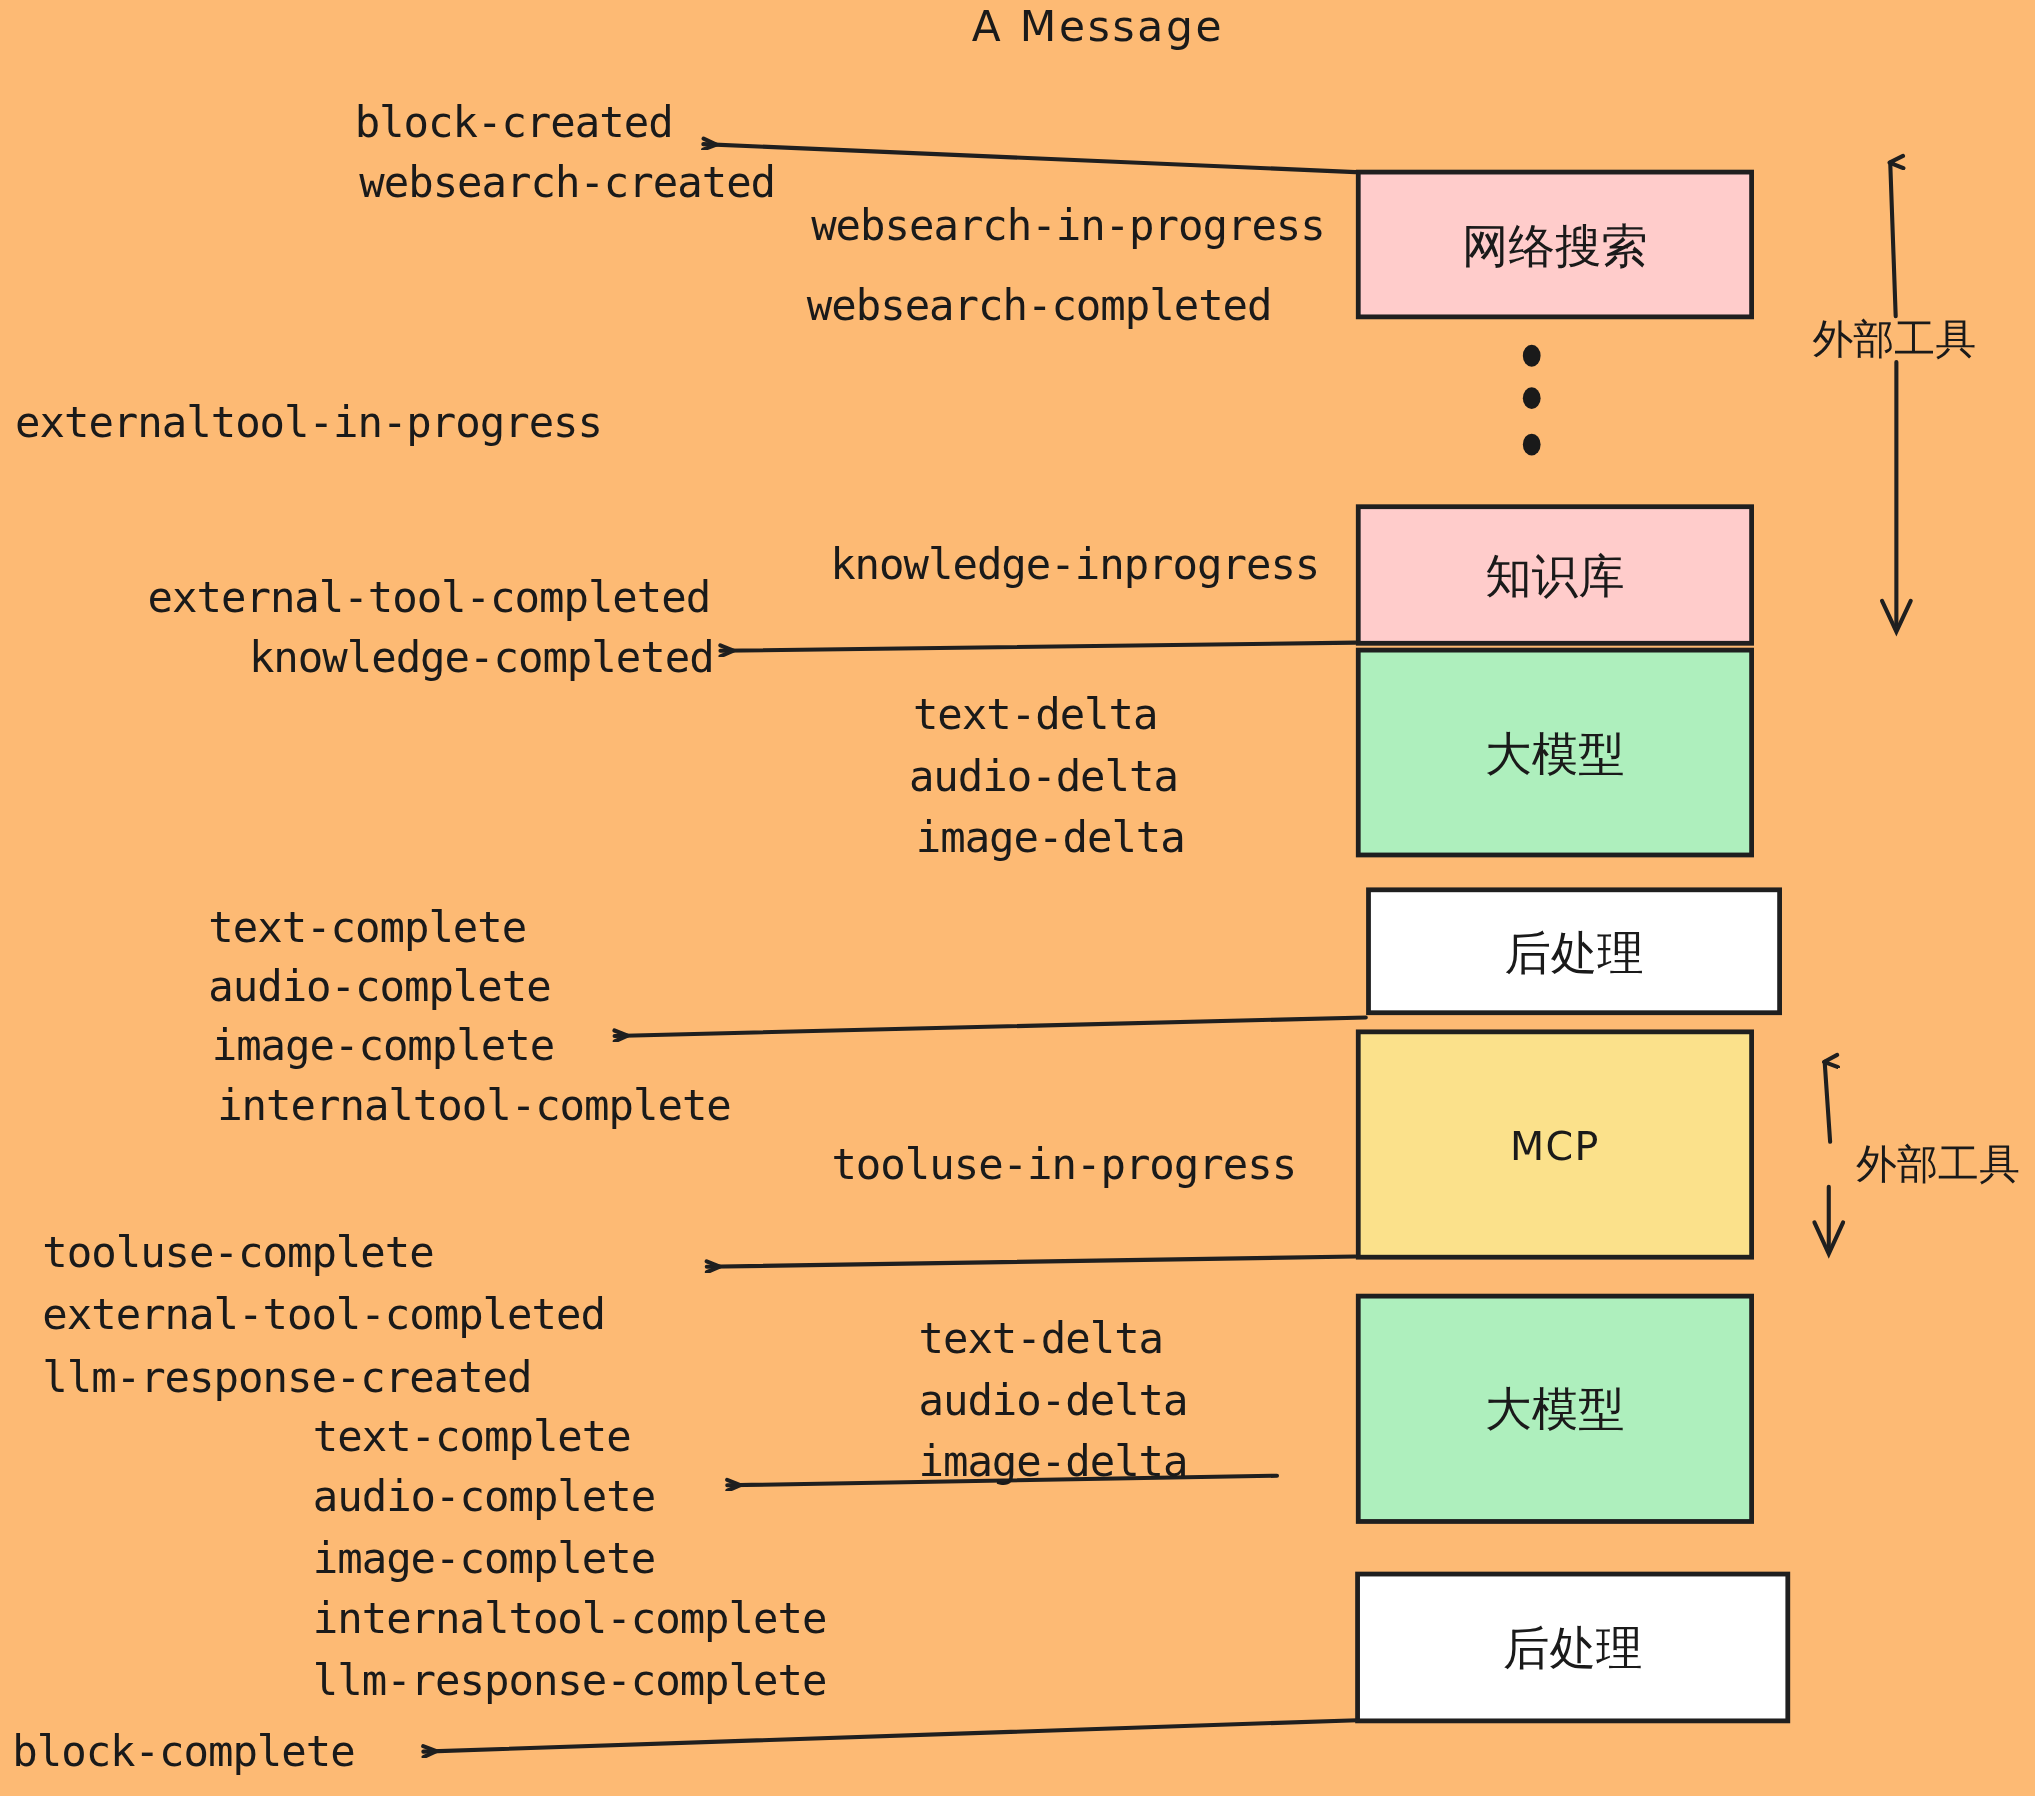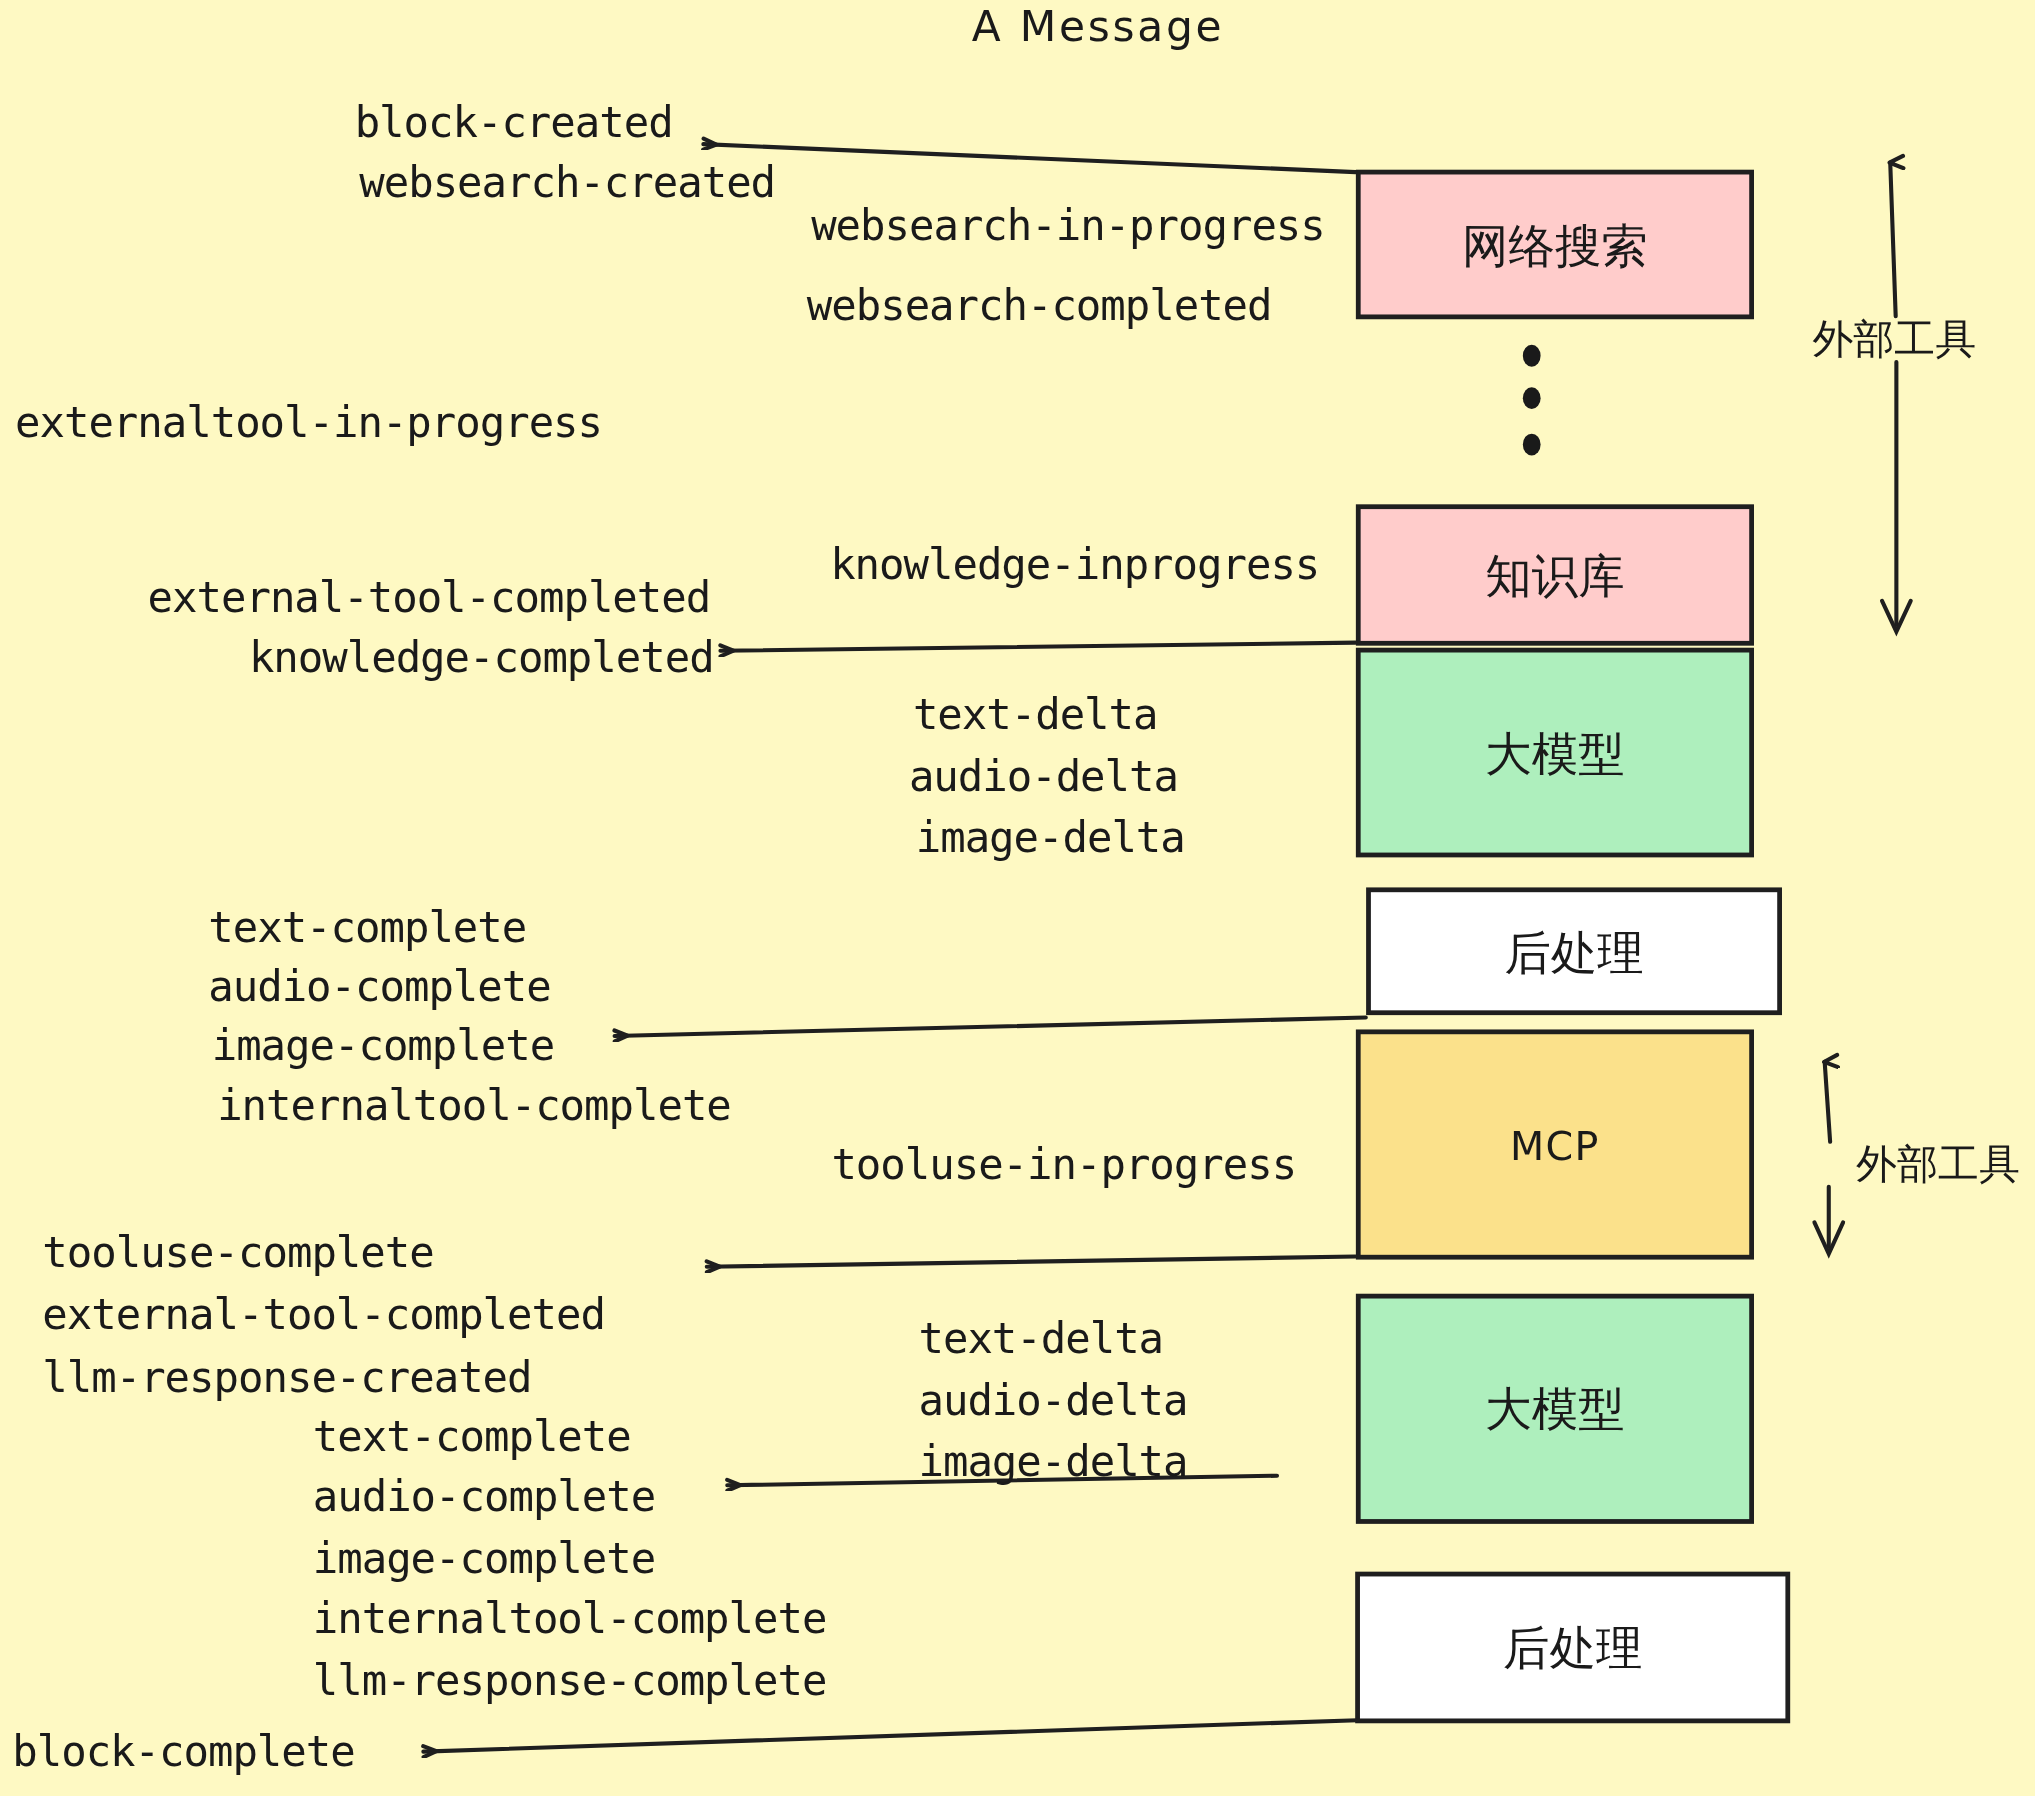--- a/index.html
+++ b/index.html
@@ -10,21 +10,21 @@
   body {
     width: 2035px;
     height: 1796px;
     font-family: "DejaVu Sans Mono", monospace;
     overflow: hidden;
   }
   #stage {
     position: relative;
     width: 2035px;
     height: 1796px;
-    background: #fef9c3;
+    background: #fdba74;
   }
   svg.layer {
     position: absolute;
     top: 0; left: 0;
     width: 2035px;
     height: 1796px;
   }
   .evt {
     font-family: "DejaVu Sans Mono", monospace;
     font-size: 62px;

